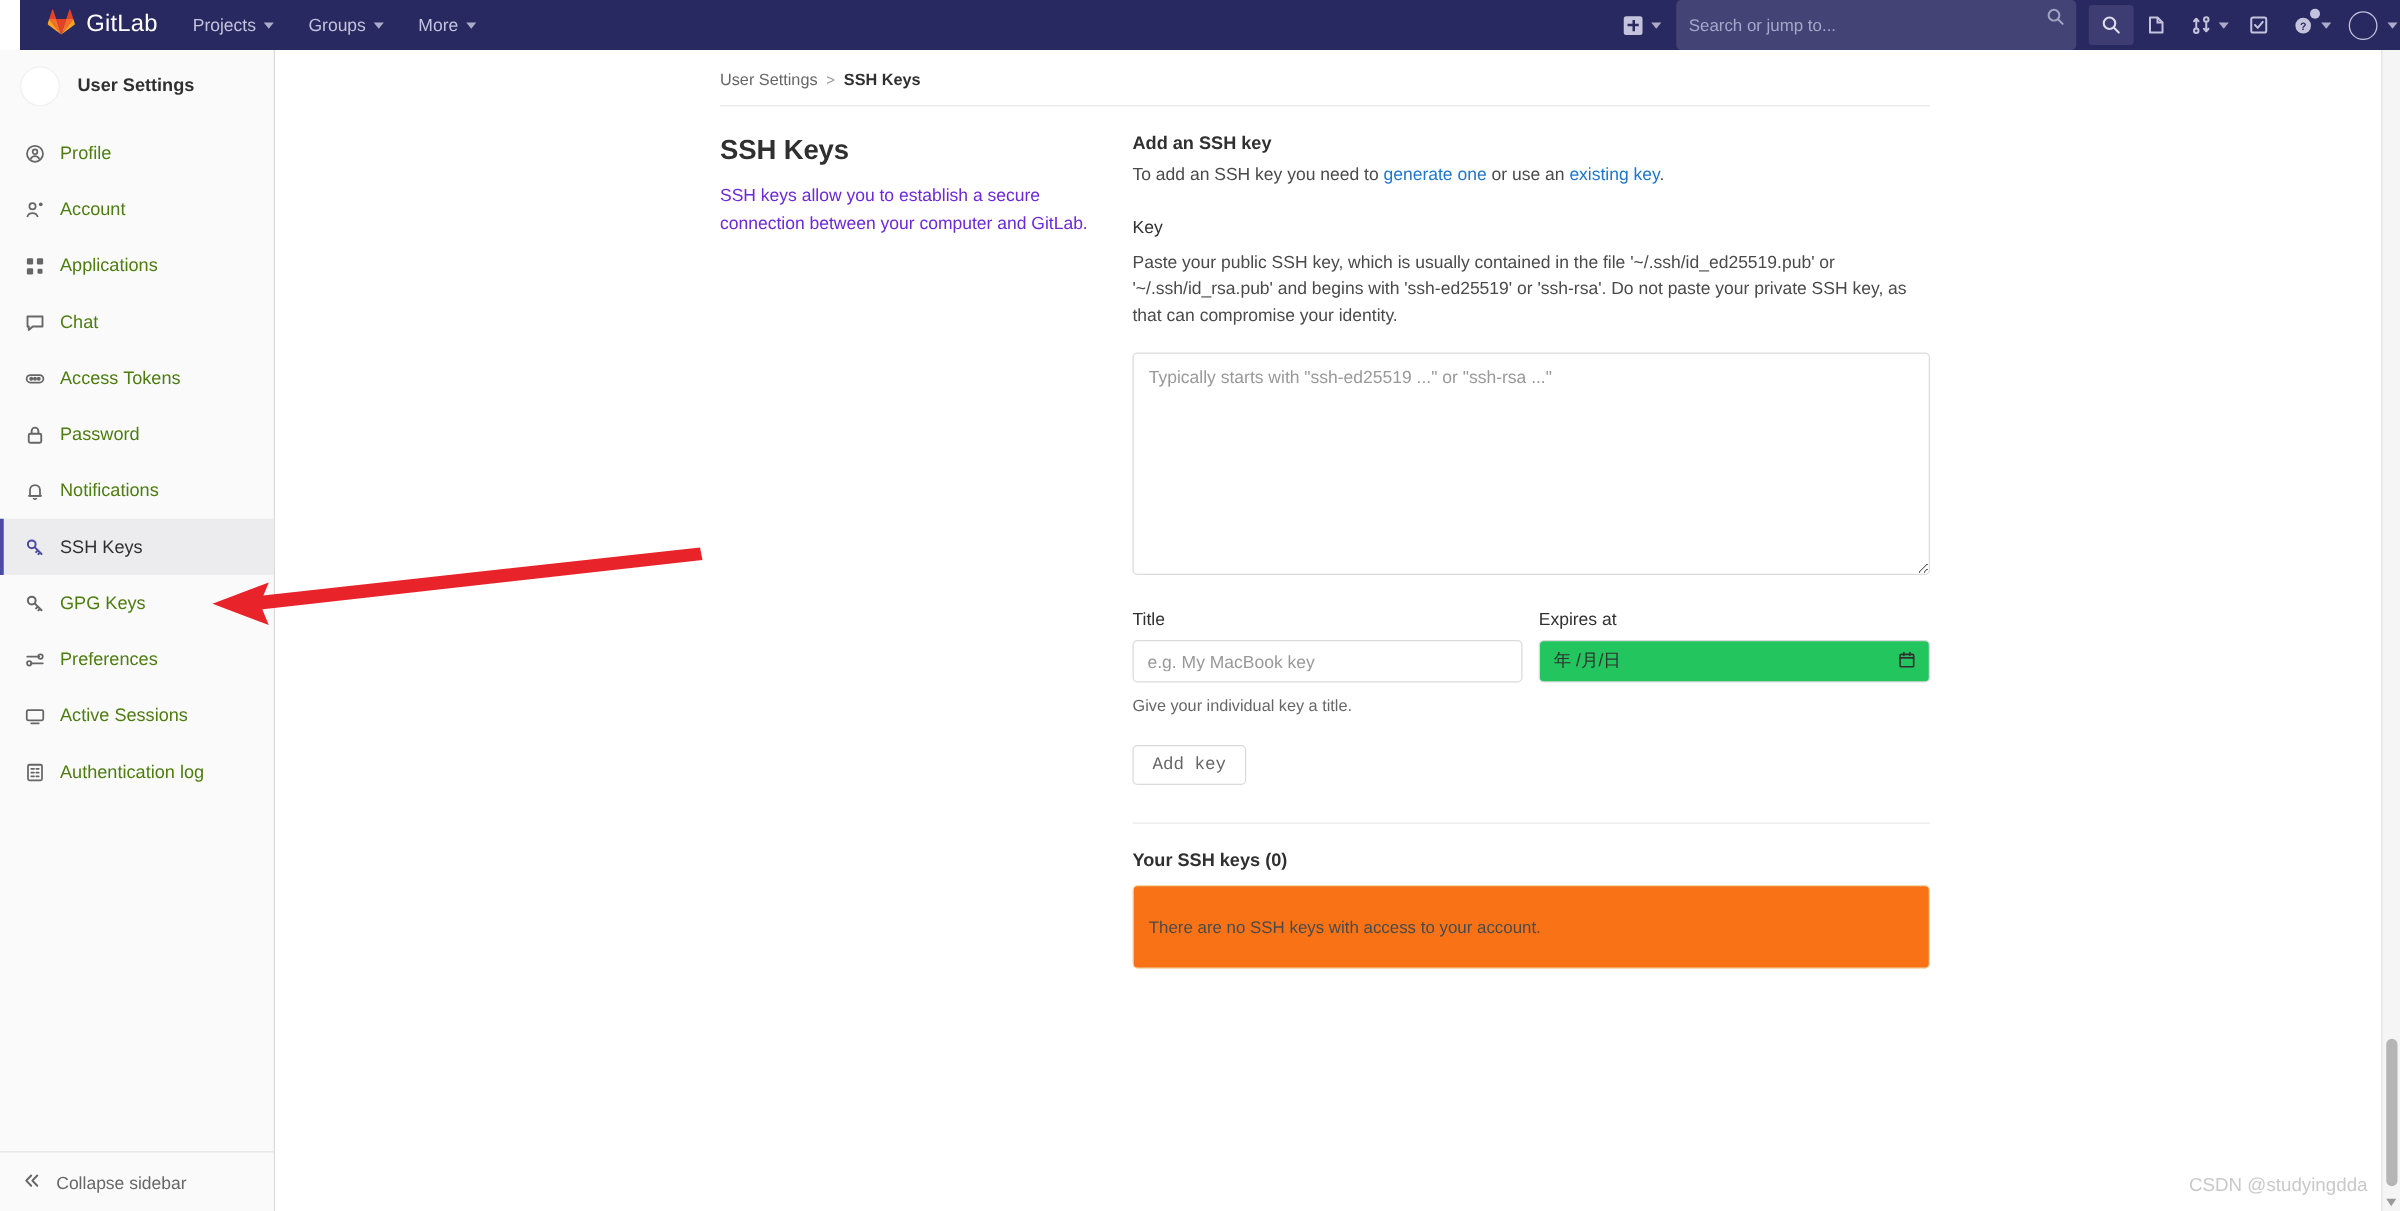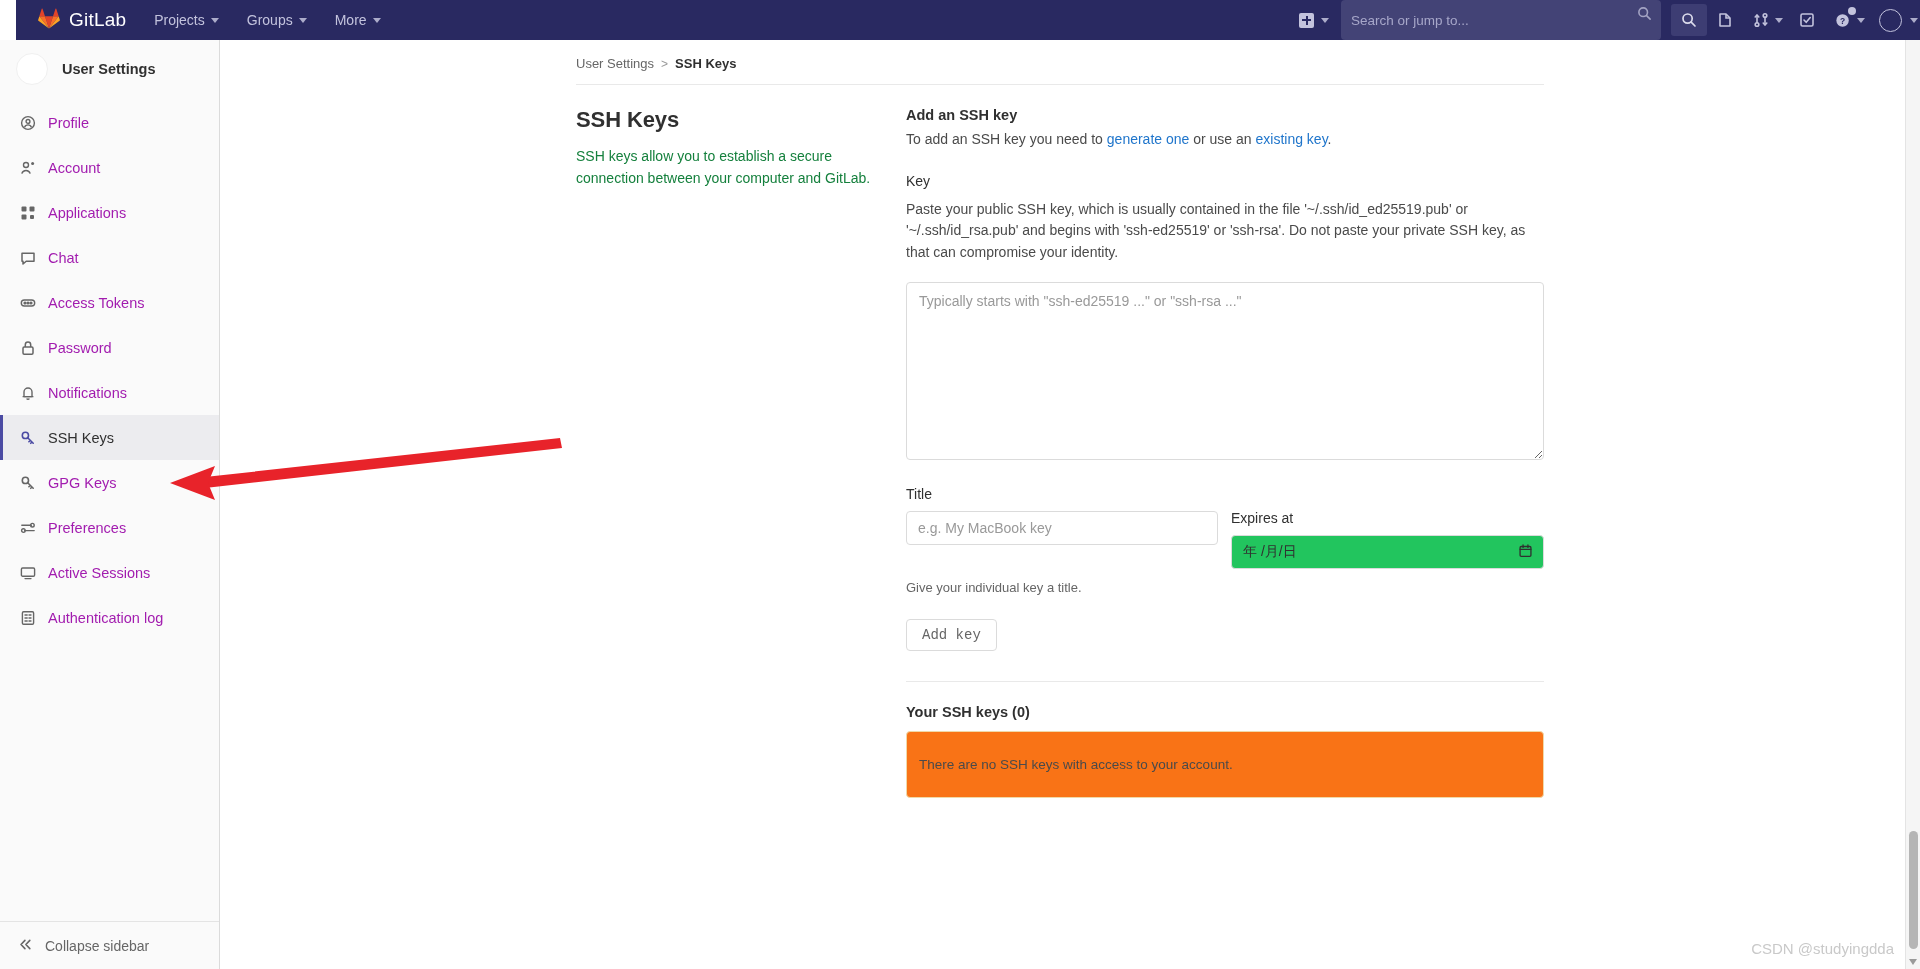--- a/index.html
+++ b/index.html
@@ -94,21 +94,21 @@
   }
   .sb-avatar {
     width: 32px; height: 32px; border-radius: 50%;
     background: #fff; border: 1px solid #f0f0f0; flex: none;
   }
   .sb-user-label { font-size: 14.5px; font-weight: 600; color: #303030; }
   .sb-list { margin-top: 2px; }
   .sb-item {
     display: flex; align-items: center; gap: 12px;
     height: 45px; padding: 0 16px;
-    color: #a21caf; font-size: 14.5px; cursor: pointer;
+    color: #4d7c0f; font-size: 14.5px; cursor: pointer;
     position: relative;
     border-left: 3px solid transparent;
   }
   .sb-item .sb-icon { width: 17px; height: 17px; flex: none;
     display:flex; align-items:center; justify-content:center; color:#666; }
   .sb-item.active {
     background: #ececef; color: #303030;
     border-left-color: #4b4ba3; font-weight: 400;
   }
   .sb-item.active .sb-icon { color: #4b4ba3; }
@@ -139,21 +139,21 @@
   }
 
   .content-row {
     display: flex; padding-left: 356px; padding-top: 22px; gap: 0;
   }
   .col-left { width: 330px; padding-right: 30px; }
   .col-left h2 {
     font-size: 22px; font-weight: 600; color: #303030;
     margin-bottom: 13px; letter-spacing: -.1px;
   }
-  .col-left p { font-size: 14px; color: #15803d; line-height: 1.55; }
+  .col-left p { font-size: 14px; color: #6d28d9; line-height: 1.55; }
 
   .col-right { width: 638px; }
   .sec-title {
     font-size: 14.5px; font-weight: 600; color: #303030; margin-bottom: 6px;
   }
   .para { font-size: 14px; color: #4a4a4a; line-height: 1.55; }
   .para a { color: #1f75cb; text-decoration: none; cursor: pointer; }
   .field-label {
     font-size: 14px; color: #303030; font-weight: 400;
     margin: 22px 0 10px;
@@ -164,21 +164,21 @@
     width: 638px; height: 178px;
     border: 1px solid #dbdbdb; border-radius: 4px;
     padding: 10px 12px; font-family: "Liberation Sans", sans-serif;
     font-size: 14px; color: #303030; resize: vertical;
     outline: none; background: #fff;
   }
   textarea.key-area::placeholder { color: #999; }
 
   .two-col { display: flex; gap: 13px; margin-top: 22px; }
   .fcol-title { width: 312px; }
-  .fcol-exp { width: 313px; margin-top: 24px; }
+  .fcol-exp { width: 313px; }
   .f-lab { font-size: 14px; color: #303030; margin-bottom: 9px; }
   input.txt {
     width: 100%; height: 34px;
     border: 1px solid #dbdbdb; border-radius: 4px;
     padding: 12px 11px; font-size: 14px; color: #303030;
     font-family: "Liberation Sans", sans-serif; outline: none; background:#fff;
   }
   input.txt::placeholder { color: #999; }
   .date-wrap { position: relative; }
   .date-fake {

